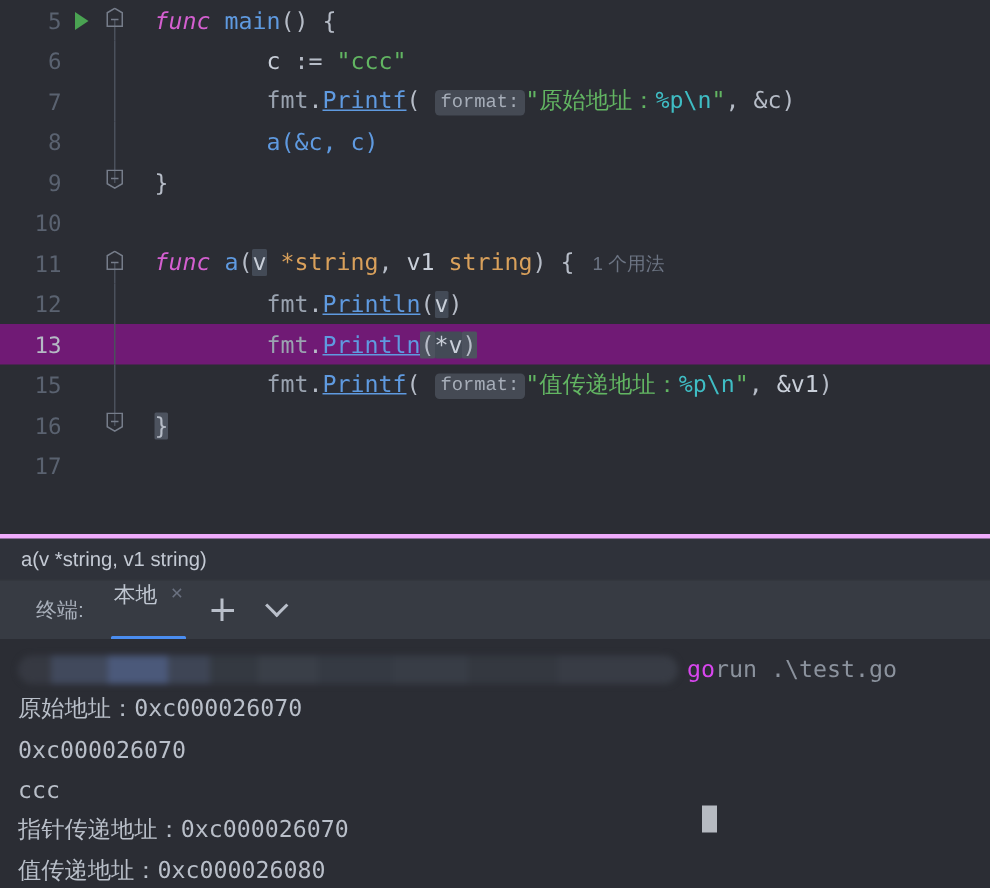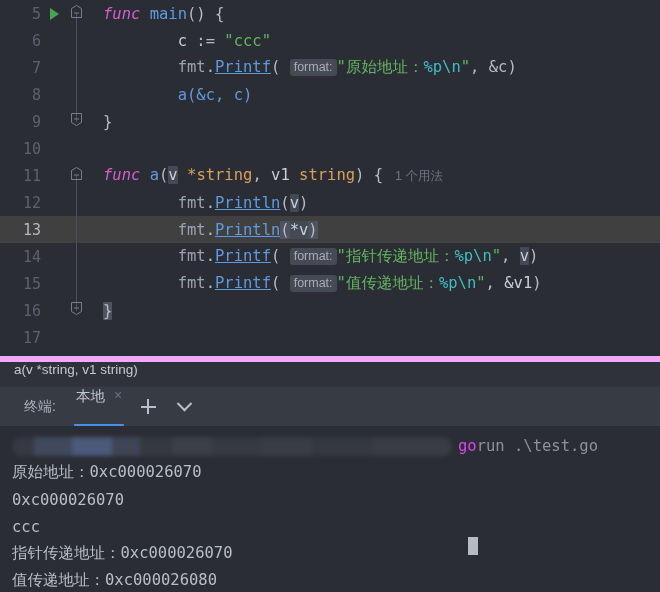--- a/index.html
+++ b/index.html
@@ -17,21 +17,21 @@
     background: #2b2d34;
     overflow: hidden;
   }
   .code-line {
     position: relative;
     height: 27px;
     display: flex;
     align-items: center;
     white-space: pre;
   }
-  .code-line.caret { background: #404040; }
+  .code-line.caret { background: #701a75; }
   .gutter {
     width: 47px; min-width: 47px;
     text-align: right;
     padding-right: 6px;
     color: #5a6270;
     font-size: 15px;
     font-family: "DejaVu Sans Mono", monospace;
     user-select: none;
   }
   .code-line.caret .gutter { color: #b4bac4; }
@@ -72,41 +72,41 @@
   .k-pkg    { color: #9aa3b0; }
   .k-meth   { color: #5f9ae0; text-decoration: underline; }
   .k-str    { color: #62b562; }
   .k-fmt    { color: #3fbdc4; }
   .k-type   { color: #d9a05b; }
   .k-ident  { color: #c9cfd9; }
   .k-punct  { color: #b6bcc7; }
   .hint {
     background: #454a54;
     color: #a6adb8;
-    font-family: Liberation Sans, sans-serif;
+    font-family: Liberation Mono, monospace;
     font-size: 12.5px;
     padding: 1px 4px 2px 4px;
     border-radius: 3px;
     position: relative; top: -1px;
   }
   .usage {
     color: #6c7483;
     font-family: "Liberation Sans", sans-serif;
     font-size: 12.5px;
     padding-left: 12px;
   }
   .ihl { background: #434a56; border-radius: 1px; }
   .bhl { background: #4d535f; border-radius: 1px; }
 
   
   .breadcrumb-bar {
     position: absolute; left: 0; top: 356px; width: 660px; height: 30px;
     background: #2f323a;
-    border-top: 6px solid #f0abfc;
-    display: flex; 
+    border-top: 3px solid #f0abfc;
+    display: flex; align-items: center;
     padding-left: 14px;
   }
   .breadcrumb-text {
     color: #c4cad4;
     font-family: "Liberation Sans", sans-serif;
     font-size: 13.5px;
   }
 
   
   .term-panel {
@@ -293,26 +293,20 @@
       <span class="codetext">        <span class="k-pkg">fmt</span><span class="k-punct">.</span><span class="k-meth">Println</span><span class="k-punct">(</span><span class="k-ident ihl">v</span><span class="k-punct">)</span></span>
     </div>
 
     <div class="code-line caret">
       <span class="gutter">13</span>
       <span class="runmark"></span>
       <span class="foldcol"><i class="fold-line"></i></span>
       <span class="codetext">        <span class="k-pkg">fmt</span><span class="k-punct">.</span><span class="k-meth">Println</span><span class="k-punct bhl">(</span><span class="k-ident ihl">*v</span><span class="k-punct bhl">)</span></span>
     </div>
 
-    <div class="code-line">
-      <span class="gutter">14</span>
-      <span class="runmark"></span>
-      <span class="foldcol"><i class="fold-line"></i></span>
-      <span class="codetext">        <span class="k-pkg">fmt</span><span class="k-punct">.</span><span class="k-meth">Printf</span><span class="k-punct">( </span><span class="hint">format:</span><span class="k-str">"指针传递地址：</span><span class="k-fmt">%p\n</span><span class="k-str">"</span><span class="k-punct">, </span><span class="k-ident ihl">v</span><span class="k-punct">)</span></span>
-    </div>
 
     <div class="code-line">
       <span class="gutter">15</span>
       <span class="runmark"></span>
       <span class="foldcol"><i class="fold-line"></i></span>
       <span class="codetext">        <span class="k-pkg">fmt</span><span class="k-punct">.</span><span class="k-meth">Printf</span><span class="k-punct">( </span><span class="hint">format:</span><span class="k-str">"值传递地址：</span><span class="k-fmt">%p\n</span><span class="k-str">"</span><span class="k-punct">, </span><span class="k-ident">&amp;v1</span><span class="k-punct">)</span></span>
     </div>
 
     <div class="code-line">
       <span class="gutter">16</span>

